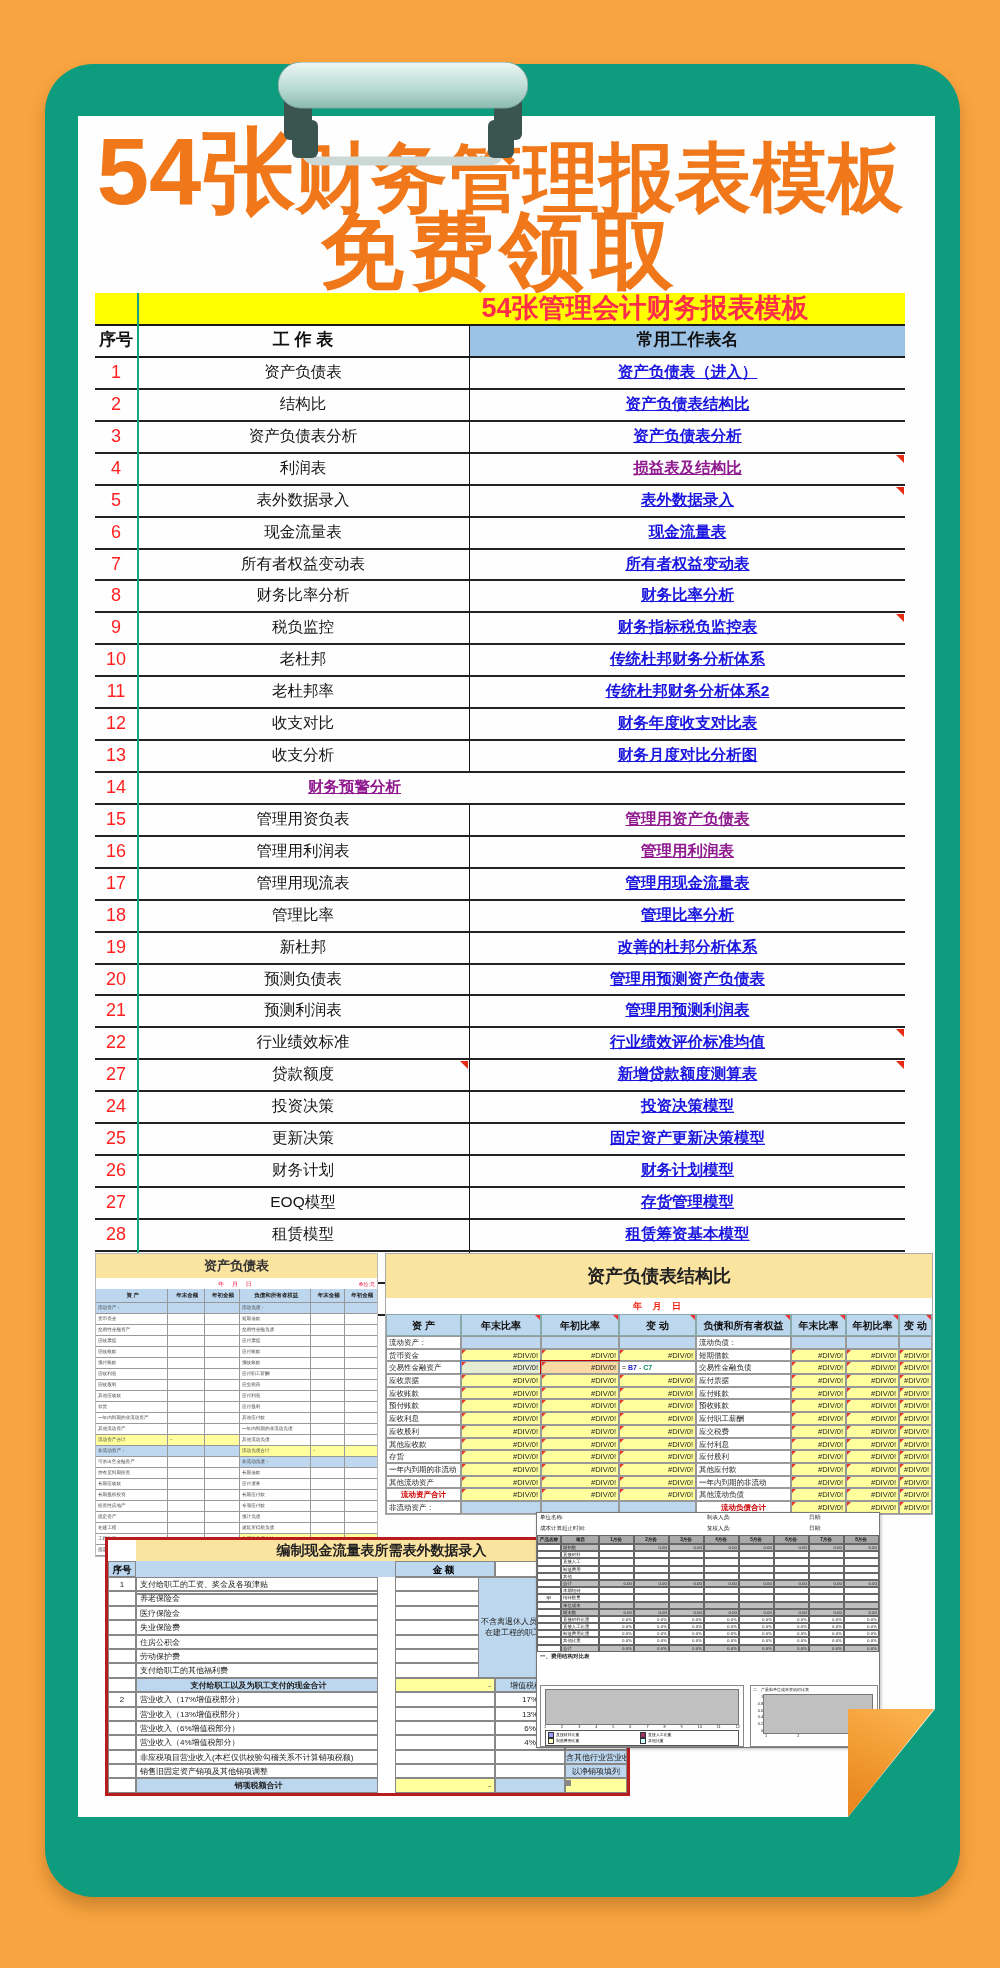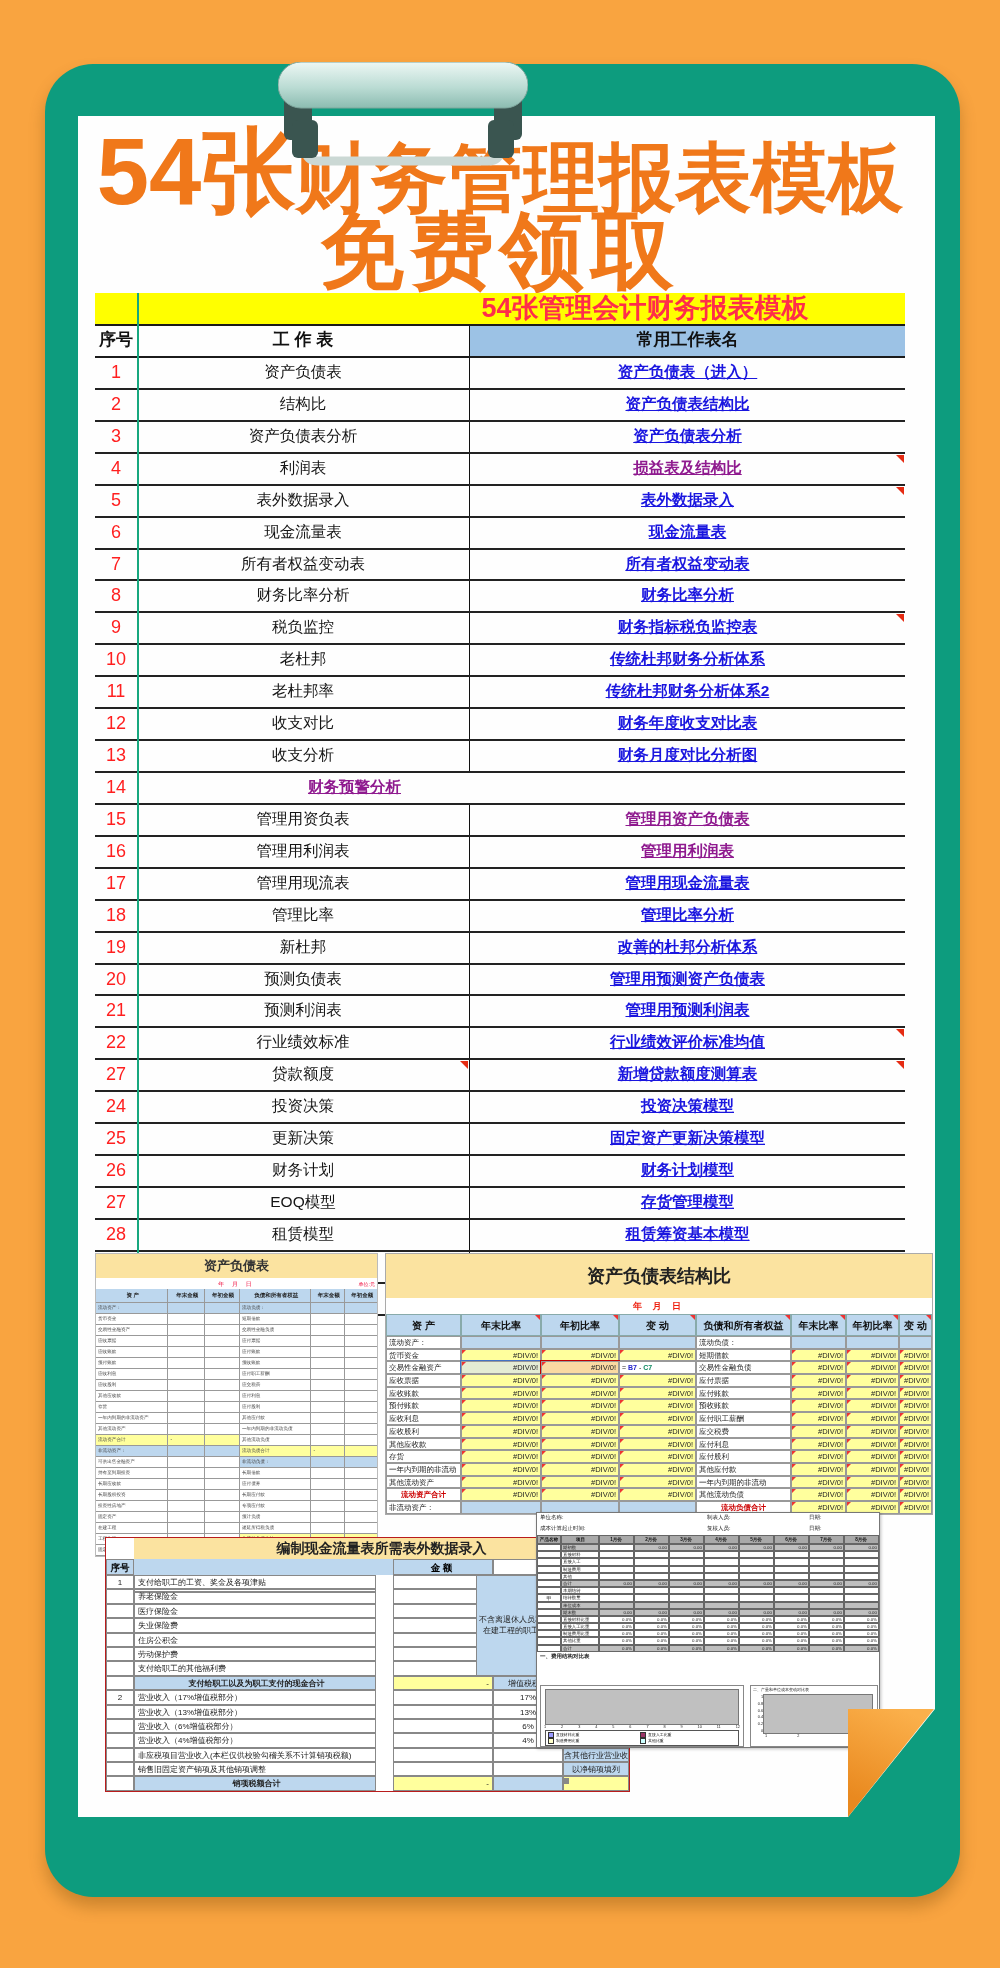--- a/index.html
+++ b/index.html
@@ -79,21 +79,21 @@
   .rmark:after{content:"";position:absolute;left:0;top:0;border-top:4px solid #E33;
                border-right:4px solid transparent;}
   .hmark:after{content:"";position:absolute;right:0;top:0;border-top:5px solid #E33;
                border-left:5px solid transparent;}
   .sel-g{background:#E4ECD4;outline:1px solid #4472C4;}
   .sel-o{background:#FAD9A2;outline:1px solid #C00000;}
   .fml{background:#fff;text-align:left;font-size:7px;}
   .fml .fb{color:#2222CC;font-weight:bold;}
   .fml .fc{color:#0E8A60;font-weight:bold;}
   
-  #aux{left:105px;top:1537px;width:525px;border:1px solid #b91c1c;}
+  #aux{left:105px;top:1537px;width:525px;border:3px solid #b91c1c;}
   #aux .ttl{height:21px;line-height:21px;text-align:center;font-size:14px;font-weight:bold;color:#222;
             margin-left:28px;}
   .ahead{display:flex;height:16px;background:#BDD7EE;font-weight:bold;font-size:9.5px;}
   .ahead div,.arow div{box-sizing:border-box;border:0.5px solid #888;line-height:13.5px;
             overflow:hidden;white-space:nowrap;position:relative;}
   .ahead div{line-height:15px;text-align:center;}
   .arow{display:flex;height:14.4px;font-size:8px;color:#222;}
   .aw0{width:28px;text-align:center;}
   .aw1{width:242px;padding-left:3px;}
   .aw2{width:100px;text-align:right;padding-right:3px;margin-left:17px;}

